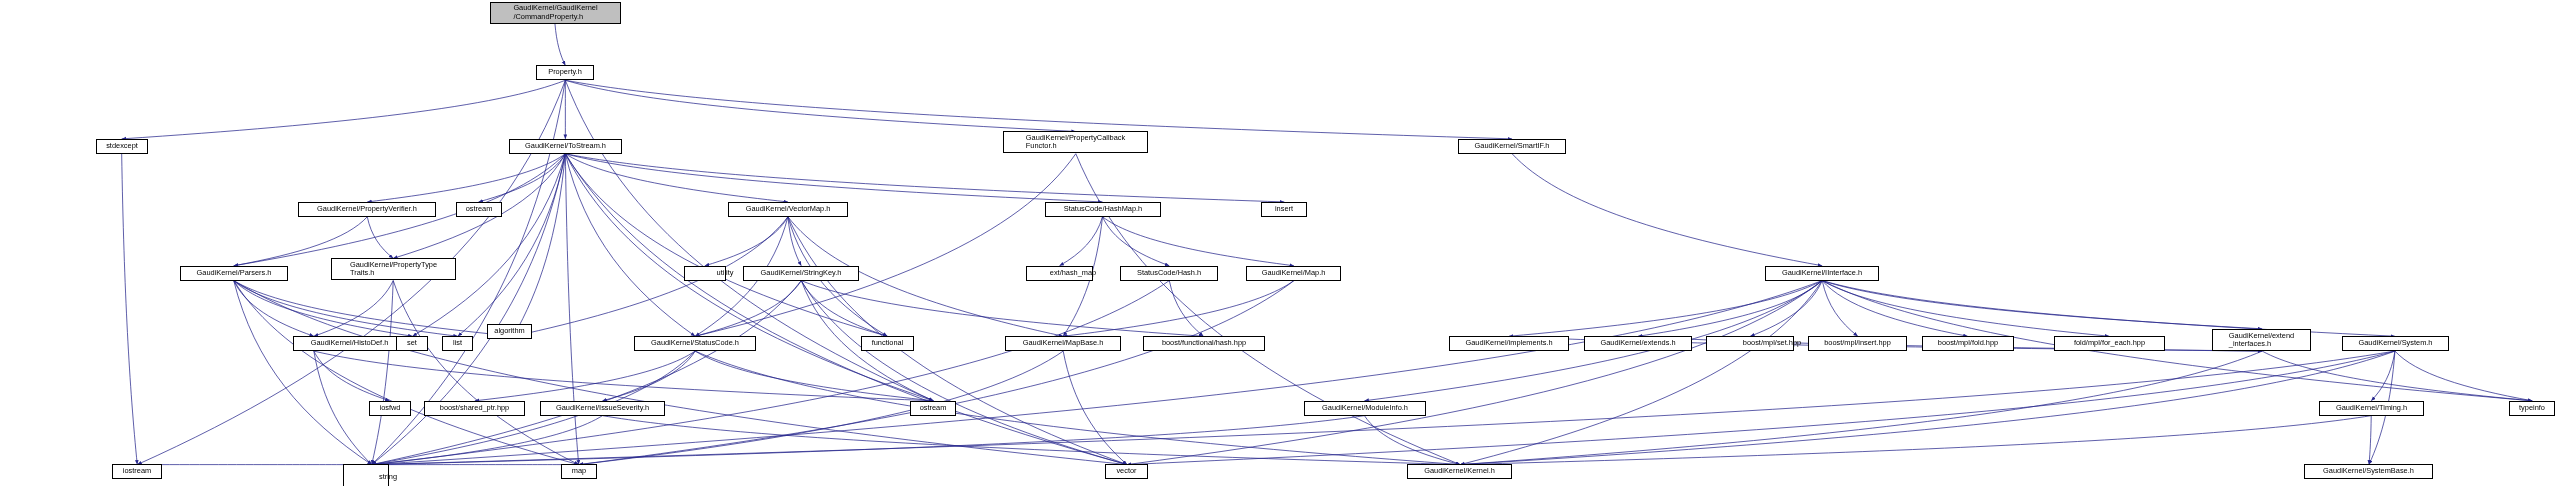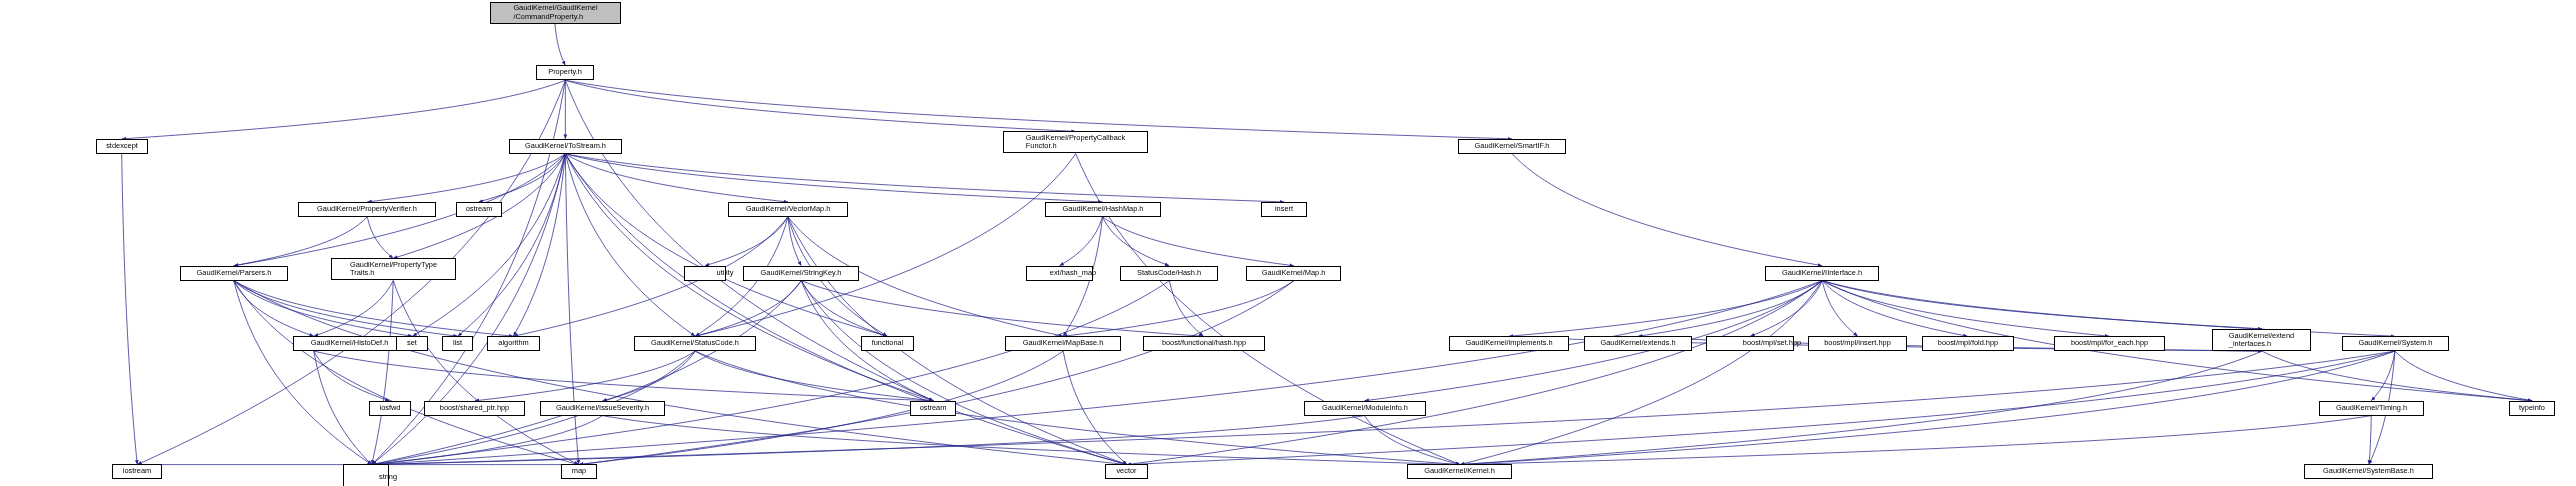--- a/index.html
+++ b/index.html
@@ -164,45 +164,45 @@
 /CommandProperty.h</div>
     <div class="node" style="left: 536px; top: 65px; width: 58px; height: 15px;">Property.h</div>
     <div class="node" style="left: 96px; top: 139px; width: 52px; height: 15px;">stdexcept</div>
     <div class="node" style="left: 509px; top: 139px; width: 113px; height: 15px;">GaudiKernel/ToStream.h</div>
     <div class="node" style="left: 1003px; top: 131px; width: 145px; height: 22px;">GaudiKernel/PropertyCallback
 Functor.h</div>
     <div class="node" style="left: 1458px; top: 139px; width: 108px; height: 15px;">GaudiKernel/SmartIF.h</div>
     <div class="node" style="left: 298px; top: 202px; width: 138px; height: 15px;">GaudiKernel/PropertyVerifier.h</div>
     <div class="node" style="left: 456px; top: 202px; width: 46px; height: 15px;">ostream</div>
     <div class="node" style="left: 728px; top: 202px; width: 120px; height: 15px;">GaudiKernel/VectorMap.h</div>
-    <div class="node" style="left: 1045px; top: 202px; width: 116px; height: 15px;">GaudiKernel/HashMap.h</div>
+    <div class="node" style="left: 1045px; top: 202px; width: 116px; height: 15px;">StatusCode/HashMap.h</div>
     <div class="node" style="left: 1261px; top: 202px; width: 46px; height: 15px;">insert</div>
     <div class="node" style="left: 180px; top: 266px; width: 108px; height: 15px;">GaudiKernel/Parsers.h</div>
     <div class="node" style="left: 331px; top: 258px; width: 125px; height: 22px;">GaudiKernel/PropertyType
 Traits.h</div>
     <div class="node" style="left: 684px; top: 266px; width: 42px; height: 15px; padding-left: 40px;">utility</div>
     <div class="node" style="left: 743px; top: 266px; width: 116px; height: 15px;">GaudiKernel/StringKey.h</div>
     <div class="node" style="left: 1026px; top: 266px; width: 67px; height: 15px; padding-left: 27px;">ext/hash_map</div>
     <div class="node" style="left: 1120px; top: 266px; width: 98px; height: 15px;">StatusCode/Hash.h</div>
     <div class="node" style="left: 1246px; top: 266px; width: 95px; height: 15px;">GaudiKernel/Map.h</div>
     <div class="node" style="left: 1765px; top: 266px; width: 114px; height: 15px;">GaudiKernel/IInterface.h</div>
     <div class="node" style="left: 257px; top: 336px; width: 113px; height: 15px; margin-left: 36px;">GaudiKernel/HistoDef.h</div>
     <div class="node" style="left: 396px; top: 336px; width: 32px; height: 15px;">set</div>
     <div class="node" style="left: 442px; top: 336px; width: 31px; height: 15px;">list</div>
-    <div class="node" style="left: 487px; top: 336px; width: 53px; height: 15px;">algorithm</div>
+    <div class="node" style="left: 487px; top: 324px; width: 45px; height: 15px;">algorithm</div>
     <div class="node" style="left: 634px; top: 336px; width: 122px; height: 15px;">GaudiKernel/StatusCode.h</div>
     <div class="node" style="left: 861px; top: 336px; width: 53px; height: 15px;">functional</div>
     <div class="node" style="left: 1005px; top: 336px; width: 116px; height: 15px;">GaudiKernel/MapBase.h</div>
     <div class="node" style="left: 1143px; top: 336px; width: 122px; height: 15px;">boost/functional/hash.hpp</div>
     <div class="node" style="left: 1449px; top: 336px; width: 120px; height: 15px;">GaudiKernel/implements.h</div>
     <div class="node" style="left: 1584px; top: 336px; width: 108px; height: 15px;">GaudiKernel/extends.h</div>
     <div class="node" style="left: 1706px; top: 336px; width: 88px; height: 15px; padding-left: 44px;">boost/mpl/set.hpp</div>
     <div class="node" style="left: 1808px; top: 336px; width: 99px; height: 15px;">boost/mpl/insert.hpp</div>
     <div class="node" style="left: 1922px; top: 336px; width: 92px; height: 15px;">boost/mpl/fold.hpp</div>
-    <div class="node" style="left: 2054px; top: 336px; width: 111px; height: 15px;">boost/mpl/for_each.hpp</div>
+    <div class="node" style="left: 2054px; top: 336px; width: 111px; height: 15px;">fold/mpl/for_each.hpp</div>
     <div class="node" style="left: 2212px; top: 329px; width: 99px; height: 22px;">GaudiKernel/extend
 _interfaces.h</div>
     <div class="node" style="left: 2342px; top: 336px; width: 107px; height: 15px;">GaudiKernel/System.h</div>
     <div class="node" style="left: 369px; top: 401px; width: 42px; height: 15px;">iosfwd</div>
     <div class="node" style="left: 424px; top: 401px; width: 101px; height: 15px;">boost/shared_ptr.hpp</div>
     <div class="node" style="left: 540px; top: 401px; width: 125px; height: 15px;">GaudiKernel/IssueSeverity.h</div>
     <div class="node" style="left: 910px; top: 401px; width: 46px; height: 15px;">ostream</div>
     <div class="node" style="left: 1304px; top: 401px; width: 122px; height: 15px;">GaudiKernel/ModuleInfo.h</div>
     <div class="node" style="left: 2319px; top: 401px; width: 105px; height: 15px;">GaudiKernel/Timing.h</div>
     <div class="node" style="left: 2509px; top: 401px; width: 46px; height: 15px;">typeinfo</div>

